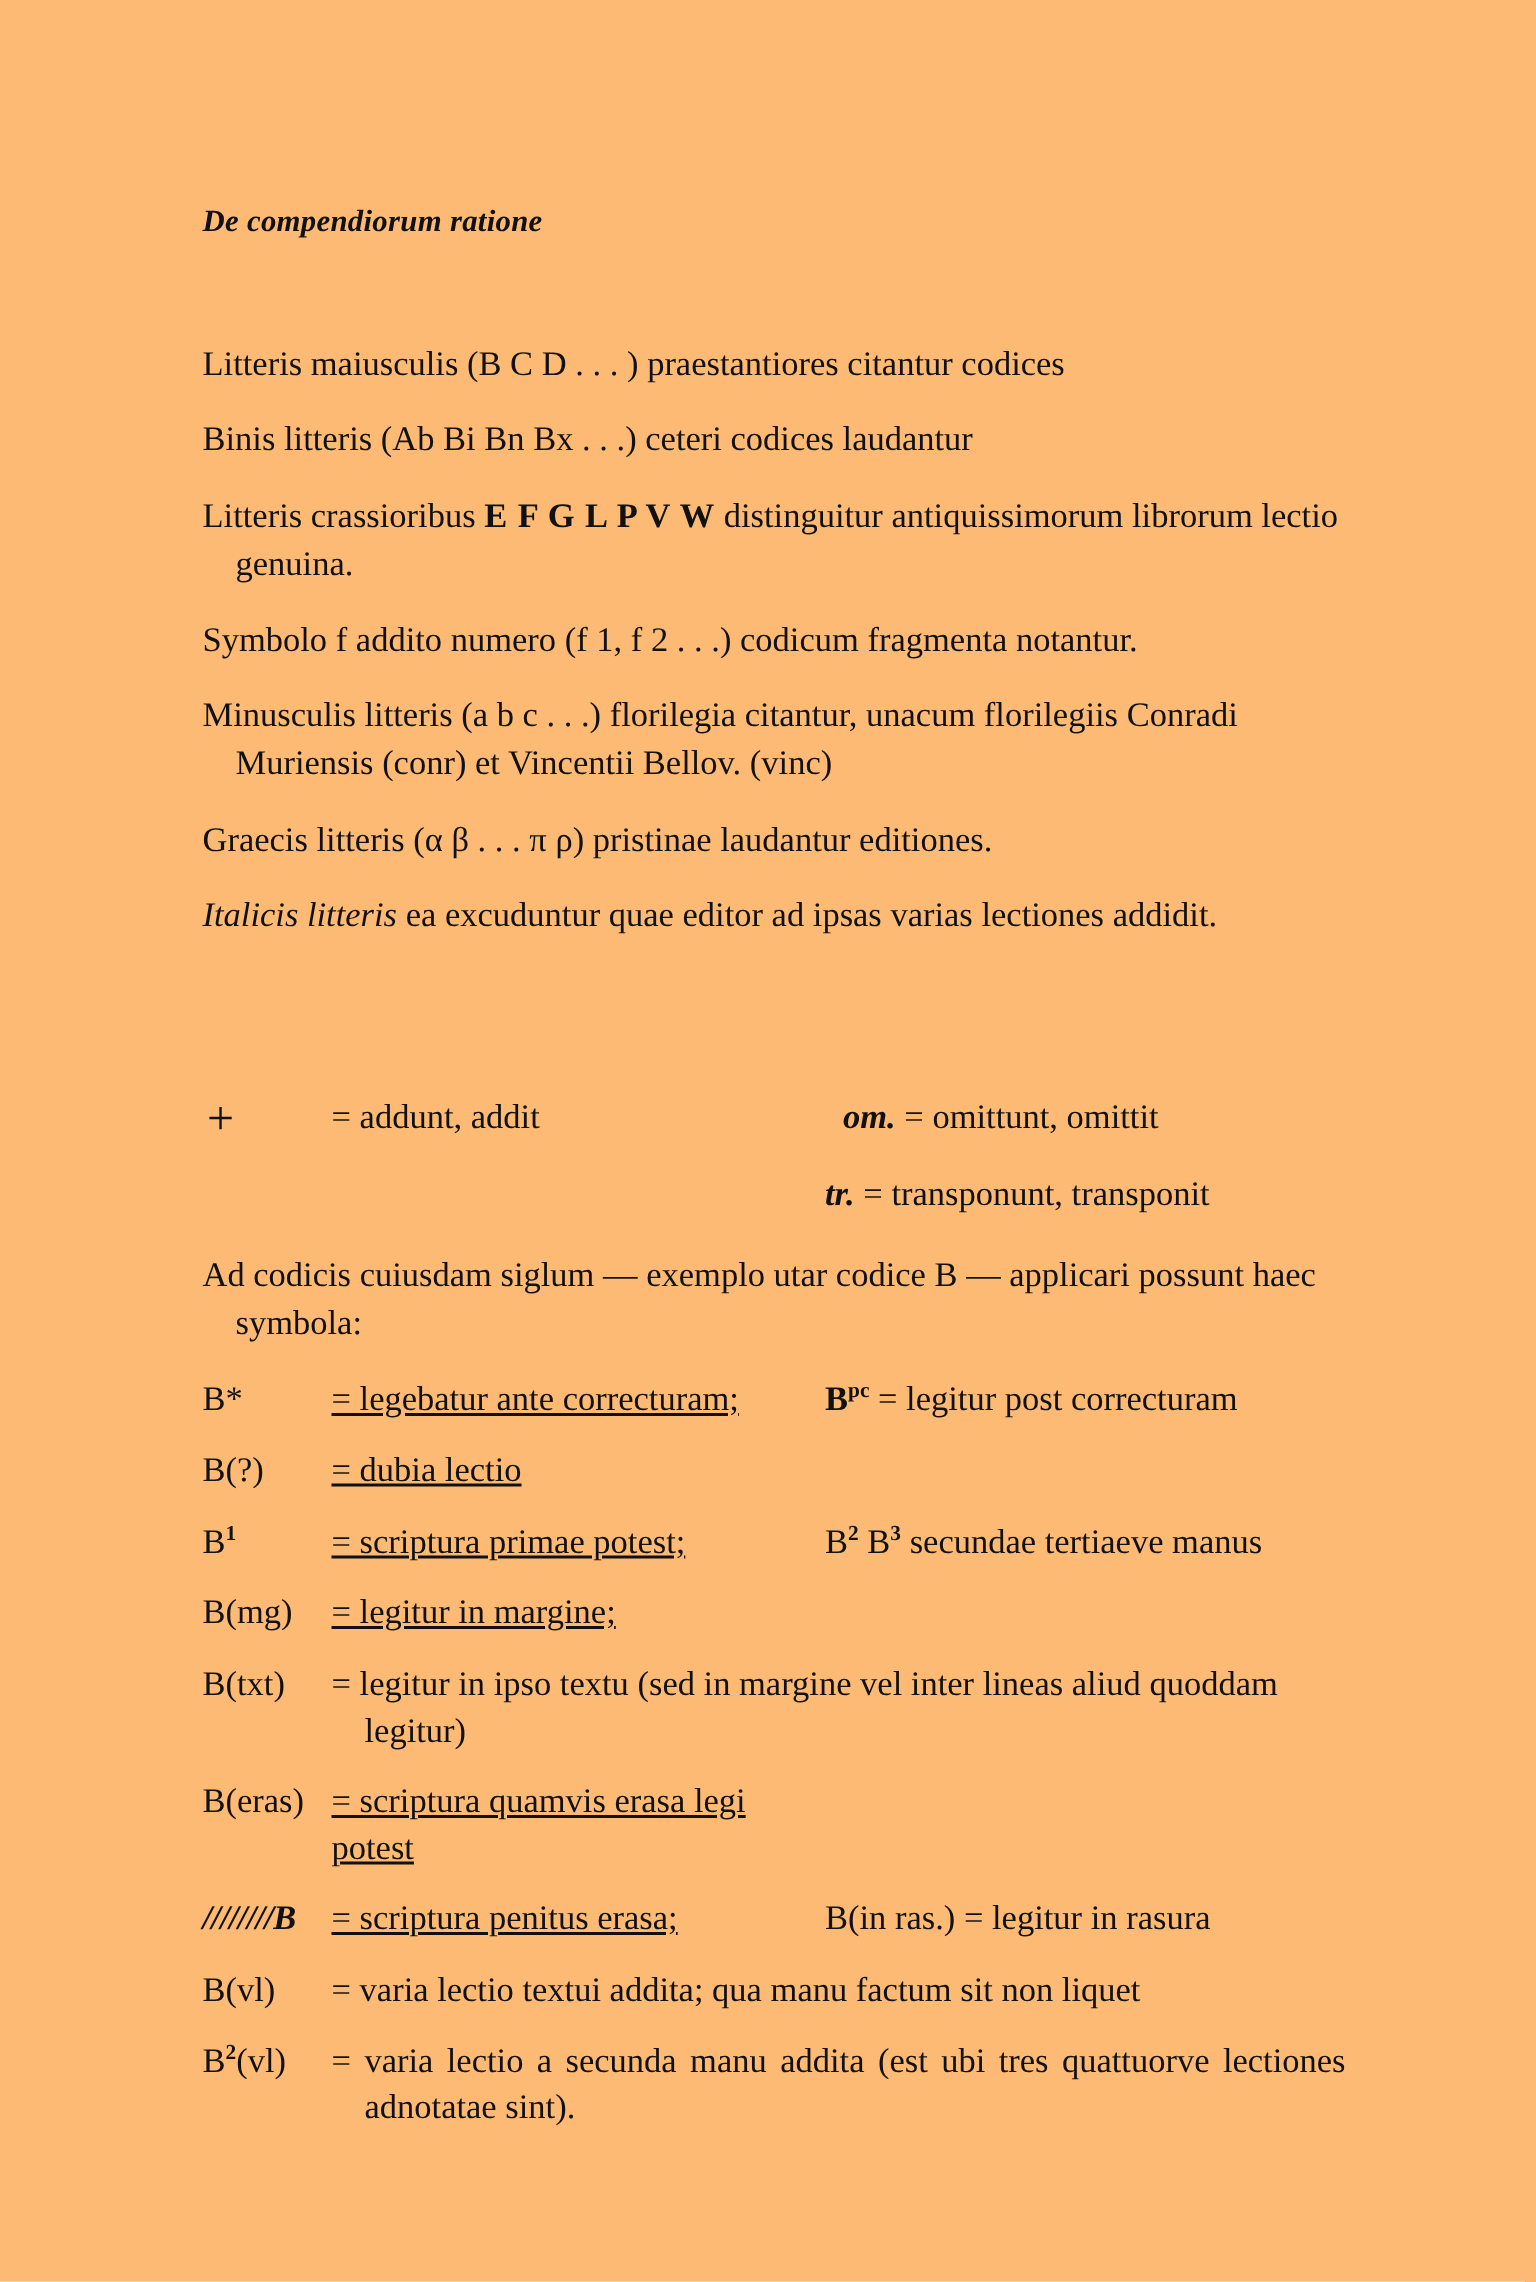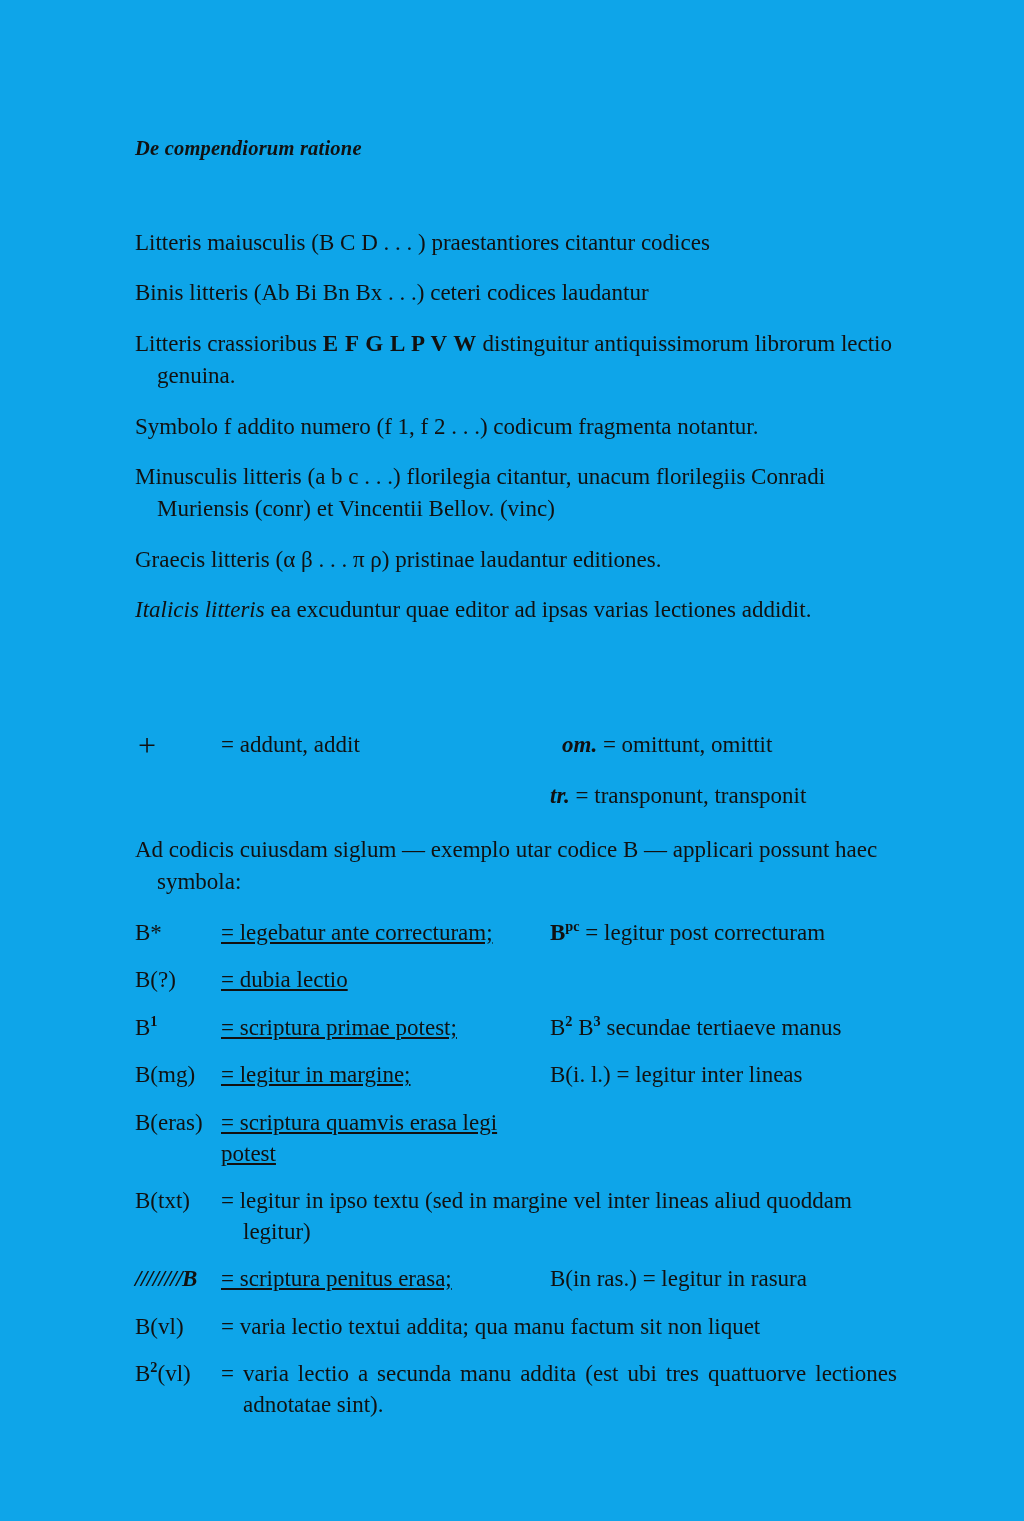--- a/index.html
+++ b/index.html
@@ -13,21 +13,21 @@
     position: relative;
     font-family: "Liberation Serif", "DejaVu Serif", serif;
     color: #111111;
     overflow: hidden;
   }
   .page {
     position: absolute;
     left: 0; top: 0;
     width: 1024px;
     height: 1521px;
-    background: #0ea5e9;
+    background: #fdba74;
   }
   .content {
     position: absolute;
     left: 135px;
     top: 136px;
     width: 762px;
   }
 
   
   .section-heading {
@@ -213,32 +213,30 @@
     <div class="sig-row">
       <span class="sig-label"><span>B</span><sup>1</sup></span>
       <span class="sig-def-narrow">= scriptura primae potest;</span>
       <span class="sig-right"><span>B</span><sup>2</sup>
         <span>B</span><sup>3</sup><span> secundae tertiaeve manus</span></span>
     </div>
 
     <div class="sig-row">
       <span class="sig-label">B(mg)</span>
       <span class="sig-def-narrow">= legitur in margine;</span>
-      <span class="sig-right"><span>B(i. l.)</span>
-        <span>= legitur inter lineas</span></span>
+    </div>
+
+    <div class="sig-row">
+      <span class="sig-label">B(txt)</span>
+      <span class="sig-def hang2">= legitur in ipso textu (sed in margine vel inter lineas aliud quoddam legitur)</span>
     </div>
 
     <div class="sig-row">
       <span class="sig-label">B(eras)</span>
       <span class="sig-def-narrow">= scriptura quamvis erasa legi potest</span>
-    </div>
-
-    <div class="sig-row">
-      <span class="sig-label">B(txt)</span>
-      <span class="sig-def hang2">= legitur in ipso textu (sed in margine vel inter lineas aliud quoddam legitur)</span>
     </div>
 
     <div class="sig-row">
       <span class="sig-label erasure">////////B</span>
       <span class="sig-def-narrow">= scriptura penitus erasa;</span>
       <span class="sig-right"><span>B(in ras.)</span>
         <span>= legitur in rasura</span></span>
     </div>
 
     <div class="sig-row">

